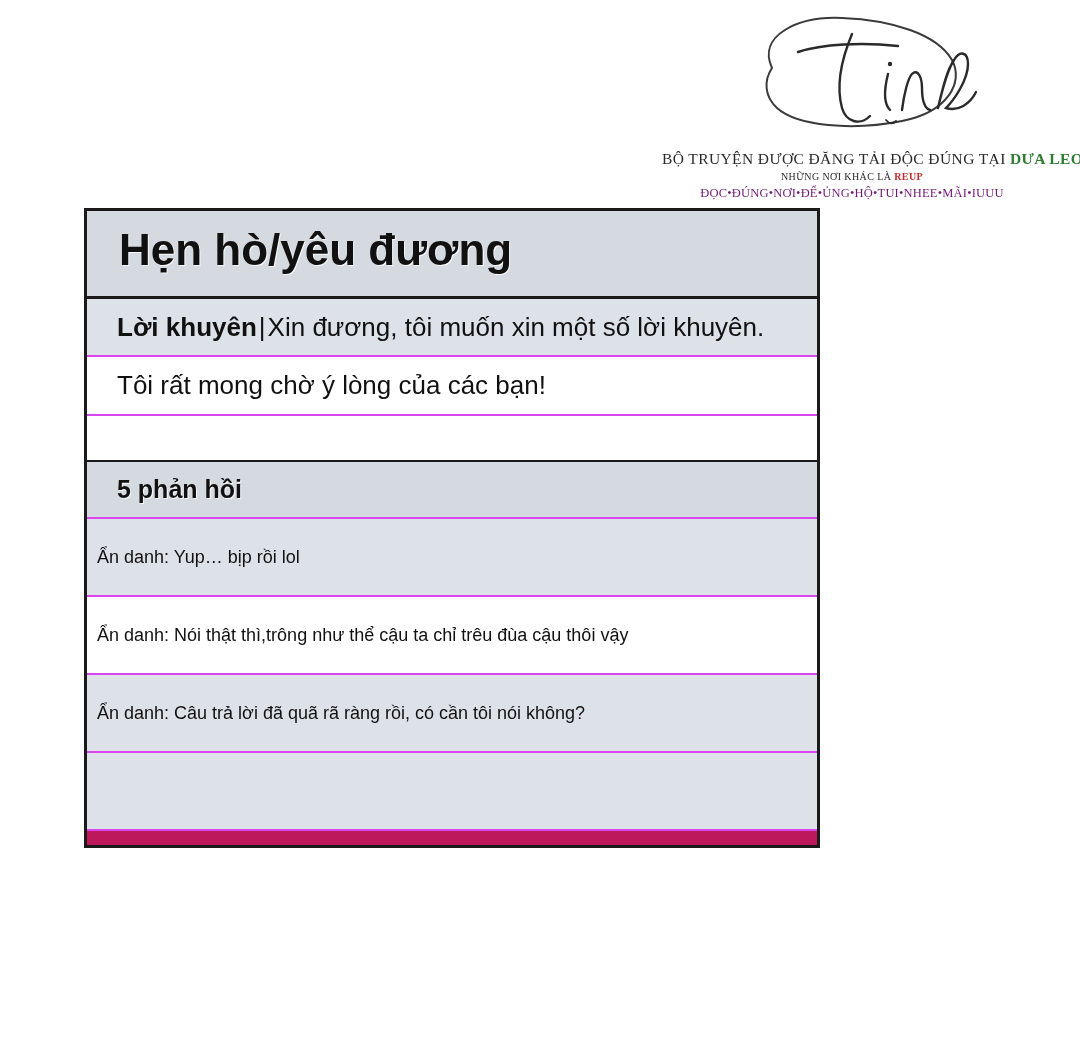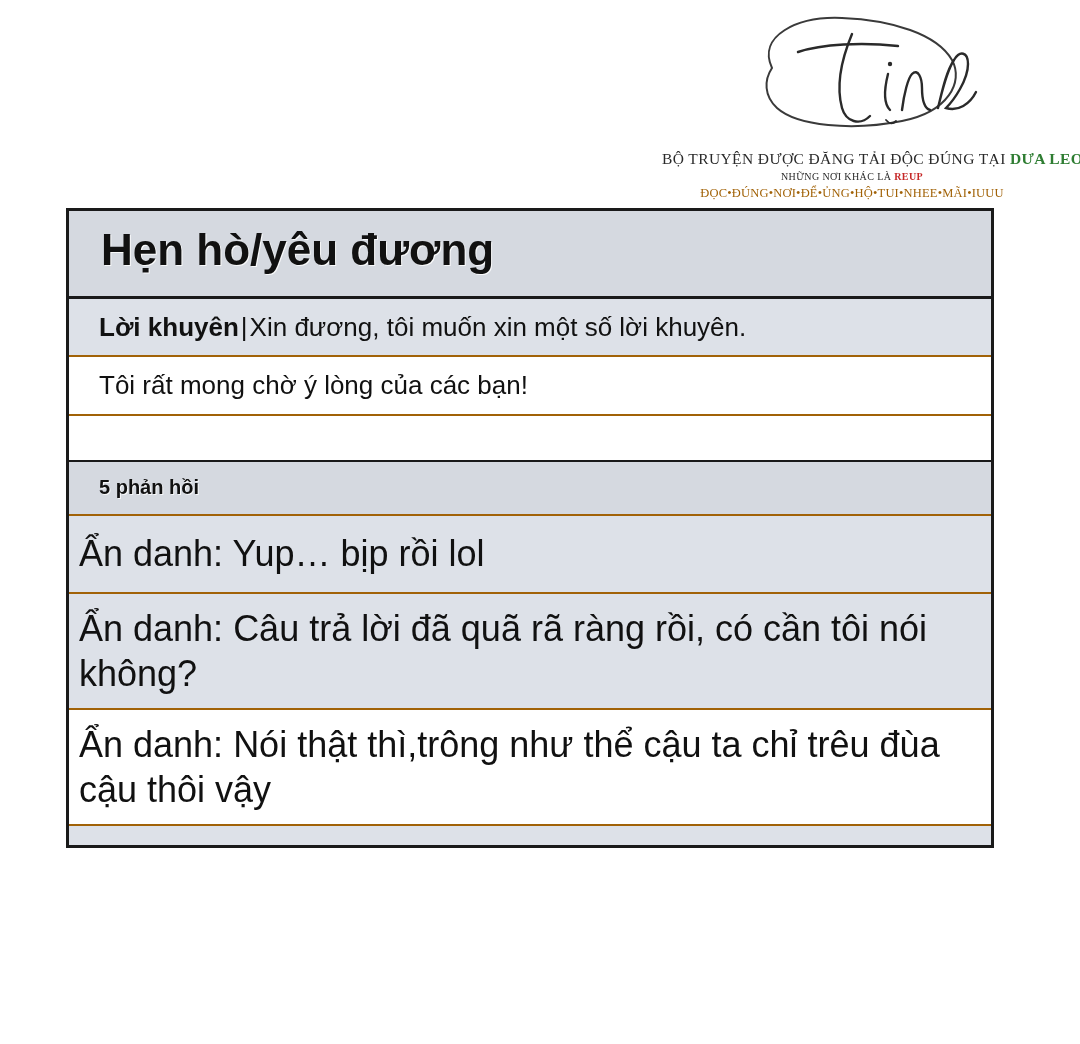--- a/index.html
+++ b/index.html
@@ -46,31 +46,31 @@
     letter-spacing: 0.4px;
     color: #2a2a2a;
     white-space: nowrap;
     margin-top: 3px;
   }
   .wm-line2 .red { color: #c62828; font-weight: bold; }
   .wm-line3 {
     font-family: "Liberation Serif", serif;
     font-size: 12.5px;
     letter-spacing: 0.2px;
-    color: #a16207;
+    color: #701a75;
     white-space: nowrap;
     margin-top: 4px;
   }
 
   
   .panel {
     position: absolute;
-    left: 66px;
+    left: 84px;
     top: 208px;
-    width: 928px;
+    width: 736px;
     border: 3px solid #1a1a1a;
     box-sizing: border-box;
     background: #be185d;
     overflow: hidden;
     height: 640px;
   }
 
   .title-bar {
     background: #d5d9e0;
     border-bottom: 3px solid #1a1a1a;
@@ -81,47 +81,47 @@
     font-size: 44px;
     font-weight: bold;
     color: #111;
     letter-spacing: 0px;
     line-height: 1.15;
     text-shadow: 1px 1px 0 rgba(255,255,255,0.85);
   }
 
   .row {
     box-sizing: border-box;
-    border-bottom: 2px solid #a16207;
+    border-bottom: 2px solid #d946ef;
     padding: 12px 30px;
     font-size: 26px;
     color: #111;
     line-height: 1.25;
     display: flex;
     align-items: center;
     min-height: 54px;
   }
   .row.shaded { background: #dde1e8; }
   .row.white  { background: #ffffff; }
   .row.gap    { background: #ffffff; min-height: 46px; border-bottom: 2px solid #1a1a1a; }
 
   .q-label { font-weight: bold; margin-right: 0px; }
   .q-sep   { margin: 0 2px; }
   .q-text  { }
 
   .count-row {
     background: #d5d9e0;
     font-weight: bold;
-    font-size: 20px;
+    font-size: 25px;
     text-shadow: 1px 1px 0 rgba(255,255,255,0.8);
   }
 
   .reply-row {
     min-height: 78px;
-    font-size: 36px;
+    font-size: 18px;
     padding-left: 10px;
   }
   .reply-row.shaded { background: #dde1e8; }
   .reply-row.white  { background: #ffffff; }
 </style>
 </head>
 <body>
 
 <div class="watermark">
   <div class="wm-logo">
@@ -168,23 +168,23 @@
 
   <div class="row gap"></div>
 
   <div class="row count-row">
     <span>5 phản hồi</span>
   </div>
 
   <div class="row reply-row shaded">
     <span>Ẩn danh: Yup… bịp rồi lol</span>
   </div>
+  <div class="row reply-row white">
+    <span>Ẩn danh: Nói thật thì,trông như thể cậu ta chỉ trêu đùa cậu thôi vậy</span>
+  </div>
   <div class="row reply-row shaded">
     <span>Ẩn danh: Câu trả lời đã quã rã ràng rồi, có cần tôi nói không?</span>
-  </div>
-  <div class="row reply-row white">
-    <span>Ẩn danh: Nói thật thì,trông như thể cậu ta chỉ trêu đùa cậu thôi vậy</span>
   </div>
   <div class="row reply-row shaded">
     
   </div>
 
 </div>
 
 </body></html>

